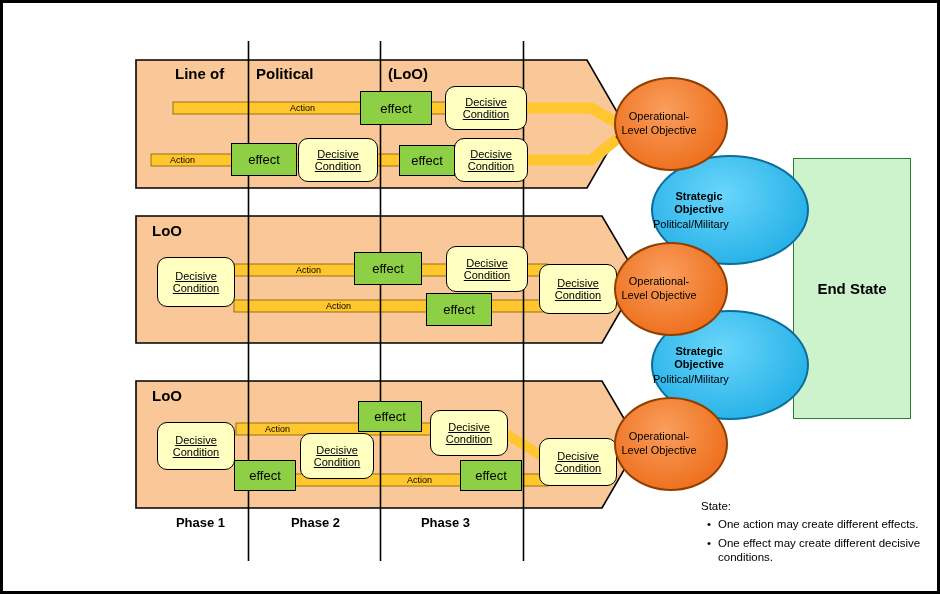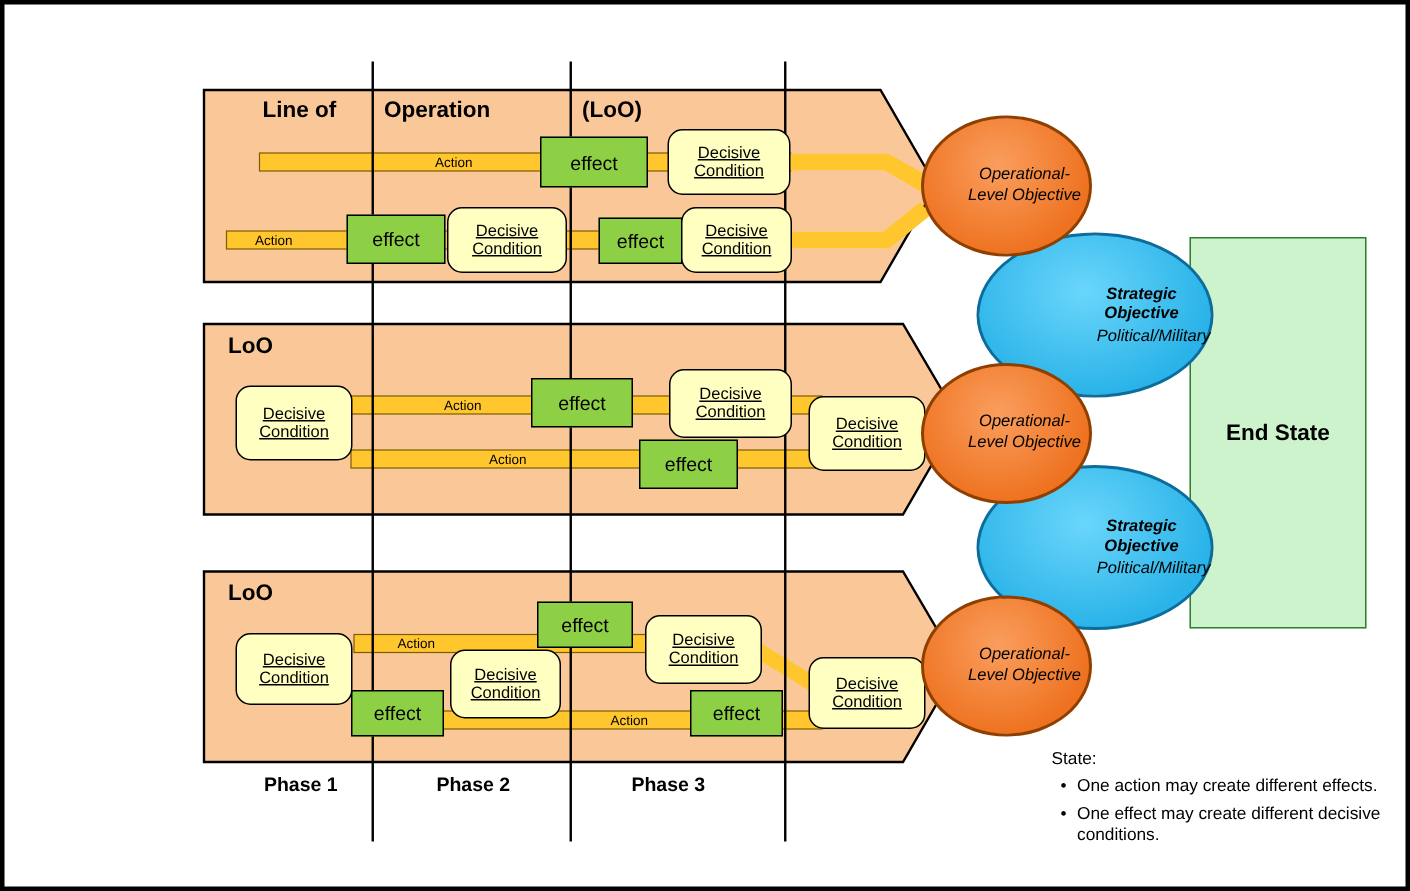--- a/index.html
+++ b/index.html
@@ -11,21 +11,21 @@
   .band-title { font-weight:bold; font-size:15px; }
   .effect { background:#8ED045; border:1.5px solid #000; font-size:13px; }
   .dc { background:#FFFFC2; border:1.5px solid #000; border-radius:10px; font-size:11px; line-height:1.12; padding:2px;text-decoration:underline; }
   .action { position:absolute; z-index:3; font-size:9px; white-space:nowrap; }
   .gray-box { position:absolute; z-index:0; background:#BFBFBF; border:1.5px solid #000;
               display:flex; align-items:center; justify-content:center; text-align:center;
               font-weight:bold; font-size:15px; }
   .end-state { position:absolute; z-index:2; background:#CDF3CD; border:1.5px solid #2F7D32;
                display:flex; align-items:center; justify-content:center; font-weight:bold; font-size:15px; }
   .ellipse { position:absolute; z-index:4; border-radius:50%; display:flex; flex-direction:column;
-             align-items:flex-end; justify-content:center; text-align:center;font-style:italic; }
+             align-items:flex-start; justify-content:center; text-align:center; }
   .op-ellipse { background:radial-gradient(ellipse at 45% 35%, #FA9E5E 0%, #EE7220 72%);
                 border:2px solid #8F3F00; font-size:11px; line-height:1.25; }
   .strat-ellipse { background:radial-gradient(ellipse at 45% 35%, #6AD6FB 0%, #2AB3E8 72%);
                    border:2px solid #0C6C9C; }
   .strat-title { font-weight:bold; font-size:11px; line-height:1.15; width:92px; }
   .strat-sub { font-size:11px; margin-top:2px; }
   .phase { position:absolute; z-index:3; font-weight:bold; font-size:13px; text-align:center; }
   .notes { position:absolute; z-index:3; font-size:11.5px; line-height:1.25; }
   .note-row { display:flex; gap:7px; margin-top:4px; padding-left:6px; }
 </style>
@@ -51,21 +51,21 @@
     <polyline points="520,105 588,105 614,120" fill="none" stroke="#FFC62E" stroke-width="11"></polyline>
     <polyline points="520,157 588,157 614,136" fill="none" stroke="#FFC62E" stroke-width="11"></polyline>
     <polyline points="498,428 544,456" fill="none" stroke="#FFC62E" stroke-width="10"></polyline>
 
     <line x1="245.5" y1="38" x2="245.5" y2="558" stroke="#000" stroke-width="1.6"></line>
     <line x1="377.5" y1="38" x2="377.5" y2="558" stroke="#000" stroke-width="1.6"></line>
     <line x1="520.5" y1="38" x2="520.5" y2="558" stroke="#000" stroke-width="1.6"></line>
   </svg>
 
   <span class="lbl band-title" style="left:172px;top:62px;">Line of</span>
-  <span class="lbl band-title" style="left:253px;top:62px;">Operation</span>
+  <span class="lbl band-title" style="left:253px;top:62px;">Political</span>
   <span class="lbl band-title" style="left:385px;top:62px;">(LoO)</span>
   <span class="lbl band-title" style="left:149px;top:219px;">LoO</span>
   <span class="lbl band-title" style="left:149px;top:384px;">LoO</span>
 
   <span class="action" style="left:287px;top:100px;">Action</span>
   <span class="action" style="left:167px;top:152px;">Action</span>
   <span class="action" style="left:293px;top:262px;">Action</span>
   <span class="action" style="left:323px;top:298px;">Action</span>
   <span class="action" style="left:262px;top:421px;">Action</span>
   <span class="action" style="left:404px;top:472px;">Action</span>

